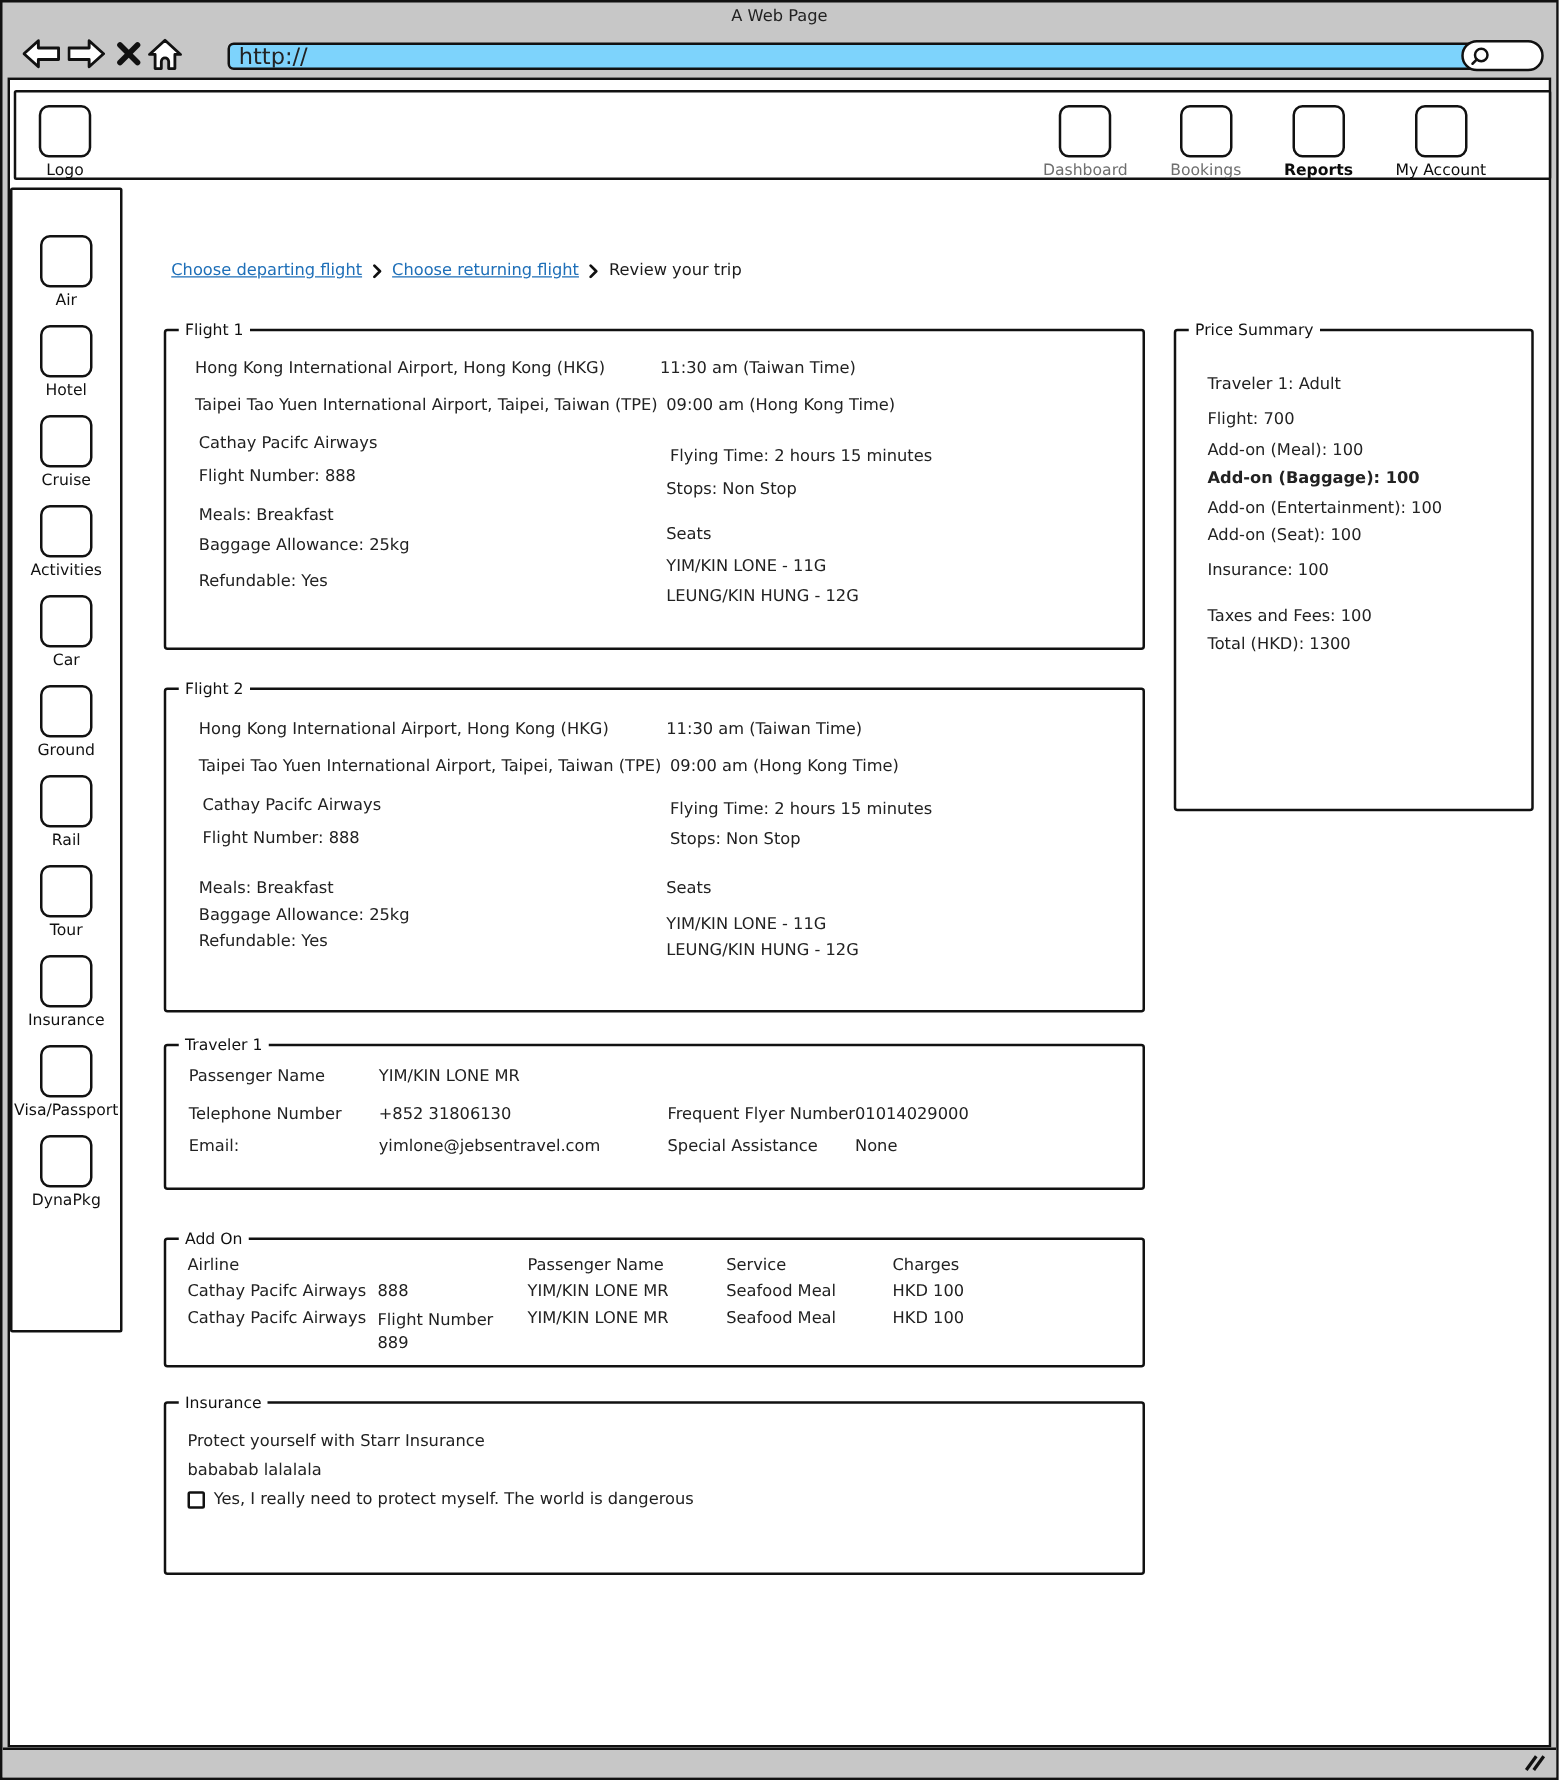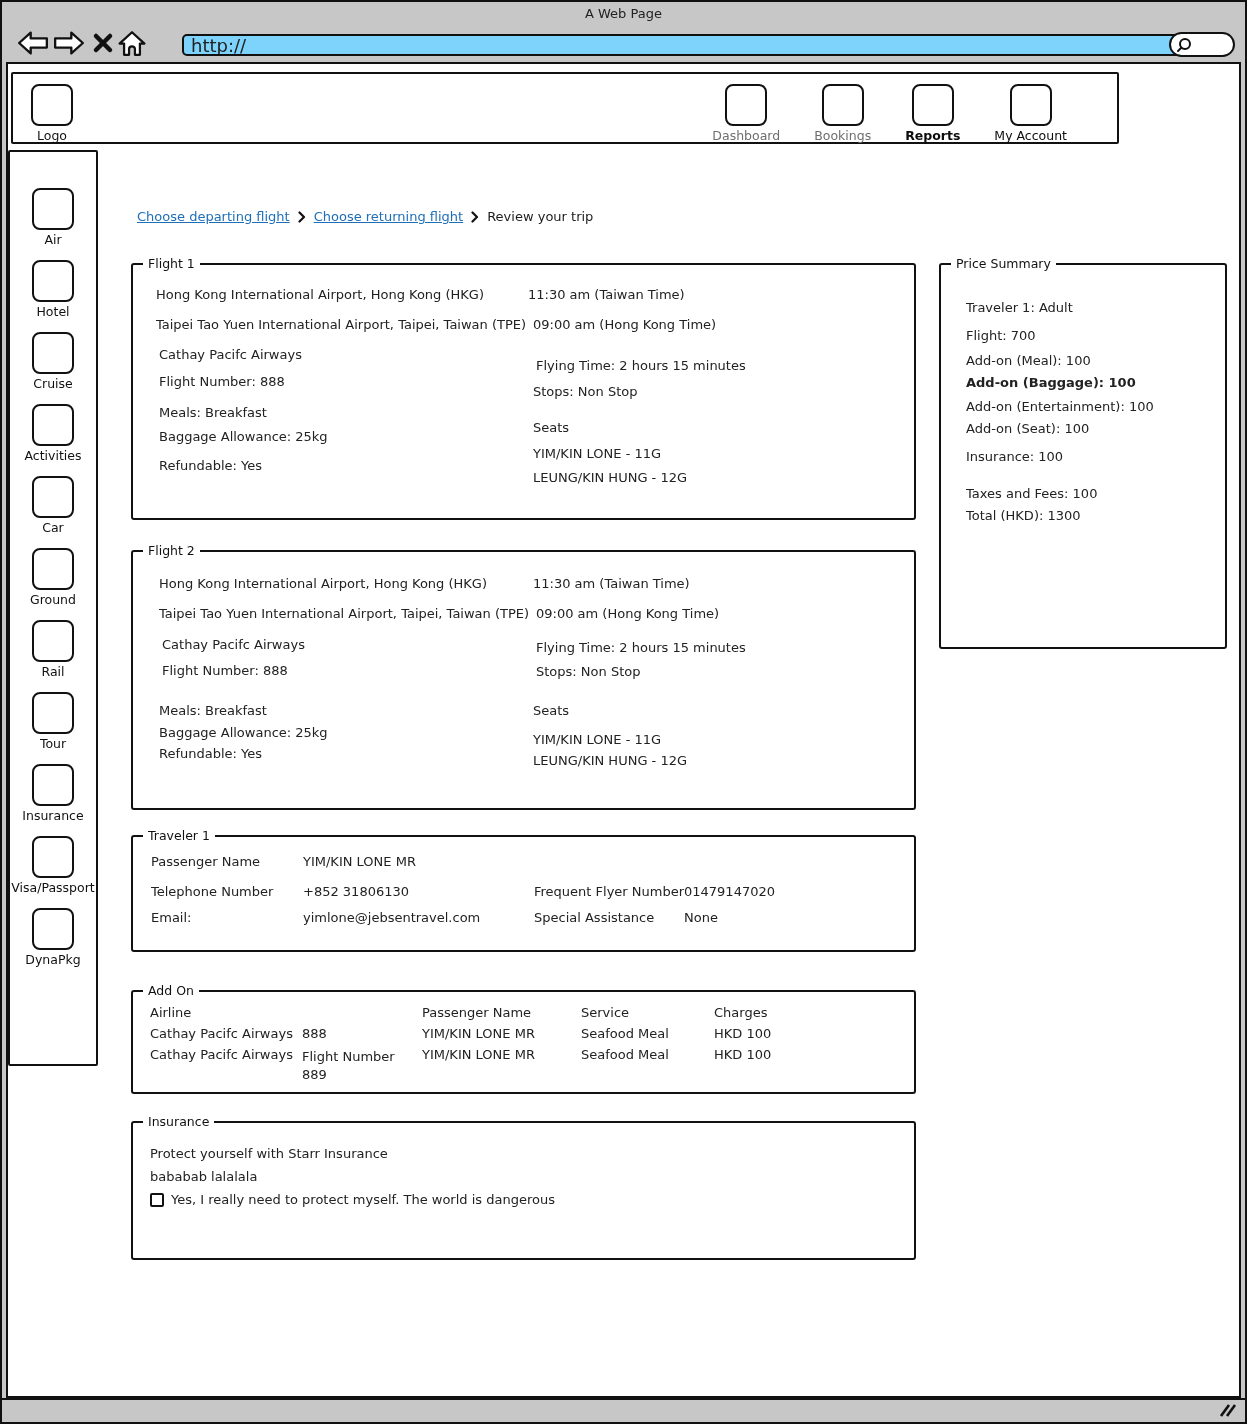--- a/index.html
+++ b/index.html
@@ -26,21 +26,21 @@
     background:#fff; border:2px solid #111; border-radius:13px;
   }
   .search-pill svg { position:absolute; left:4px; top:2px; }
 
   .content {
     position:absolute; left:4px; right:4px; top:60px; bottom:24px;
     background:#fff; border:2px solid #111;
   }
 
   .header-box {
-    position:absolute; left:3px; top:8px; width:1108px; height:72px;
+    position:absolute; left:3px; top:8px; width:1230px; height:72px;
     background:#fff; border:2px solid #111; border-radius:2px;
   }
   .logo-wrap { position:absolute; left:16px; top:10px; width:46px; text-align:center; }
   .wire-box {
     width:42px; height:42px; border:2.5px solid #111; border-radius:8px;
     background:#fff; margin:0 auto;
   }
   .box-label { font-size:12.5px; margin-top:2px; color:#111; white-space:nowrap; }
   .nav { position:absolute; right:50px; top:10px; display:flex; gap:34px; }
   .nav-item { text-align:center; cursor:pointer; }
@@ -261,21 +261,21 @@
       <div class="ln" style="left:25px; top:243px;">Total (HKD): 1300</div>
     </div>
 
     <div class="fieldset" style="left:123px; top:771px; width:785px; height:117px;">
       <span class="legend">Traveler 1</span>
       <div class="ln" style="left:18px; top:17px;">Passenger Name</div>
       <div class="ln" style="left:170px; top:17px;">YIM/KIN LONE MR</div>
       <div class="ln" style="left:18px; top:47px;">Telephone Number</div>
       <div class="ln" style="left:170px; top:47px;">+852 31806130</div>
       <div class="ln" style="left:401px; top:47px;">Frequent Flyer Number</div>
-      <div class="ln" style="left:551px; top:47px;">01479147020</div>
+      <div class="ln" style="left:551px; top:47px;">01014029000</div>
       <div class="ln" style="left:18px; top:73px;">Email:</div>
       <div class="ln" style="left:170px; top:73px;">yimlone@jebsentravel.com</div>
       <div class="ln" style="left:401px; top:73px;">Special Assistance</div>
       <div class="ln" style="left:551px; top:73px;">None</div>
     </div>
 
     <div class="fieldset" style="left:123px; top:926px; width:785px; height:104px;">
       <span class="legend">Add On</span>
       <div class="ln" style="left:17px; top:13px;">Airline</div>
       <div class="ln" style="left:169px; top:13px;margin-top:44px;">Flight Number</div>

